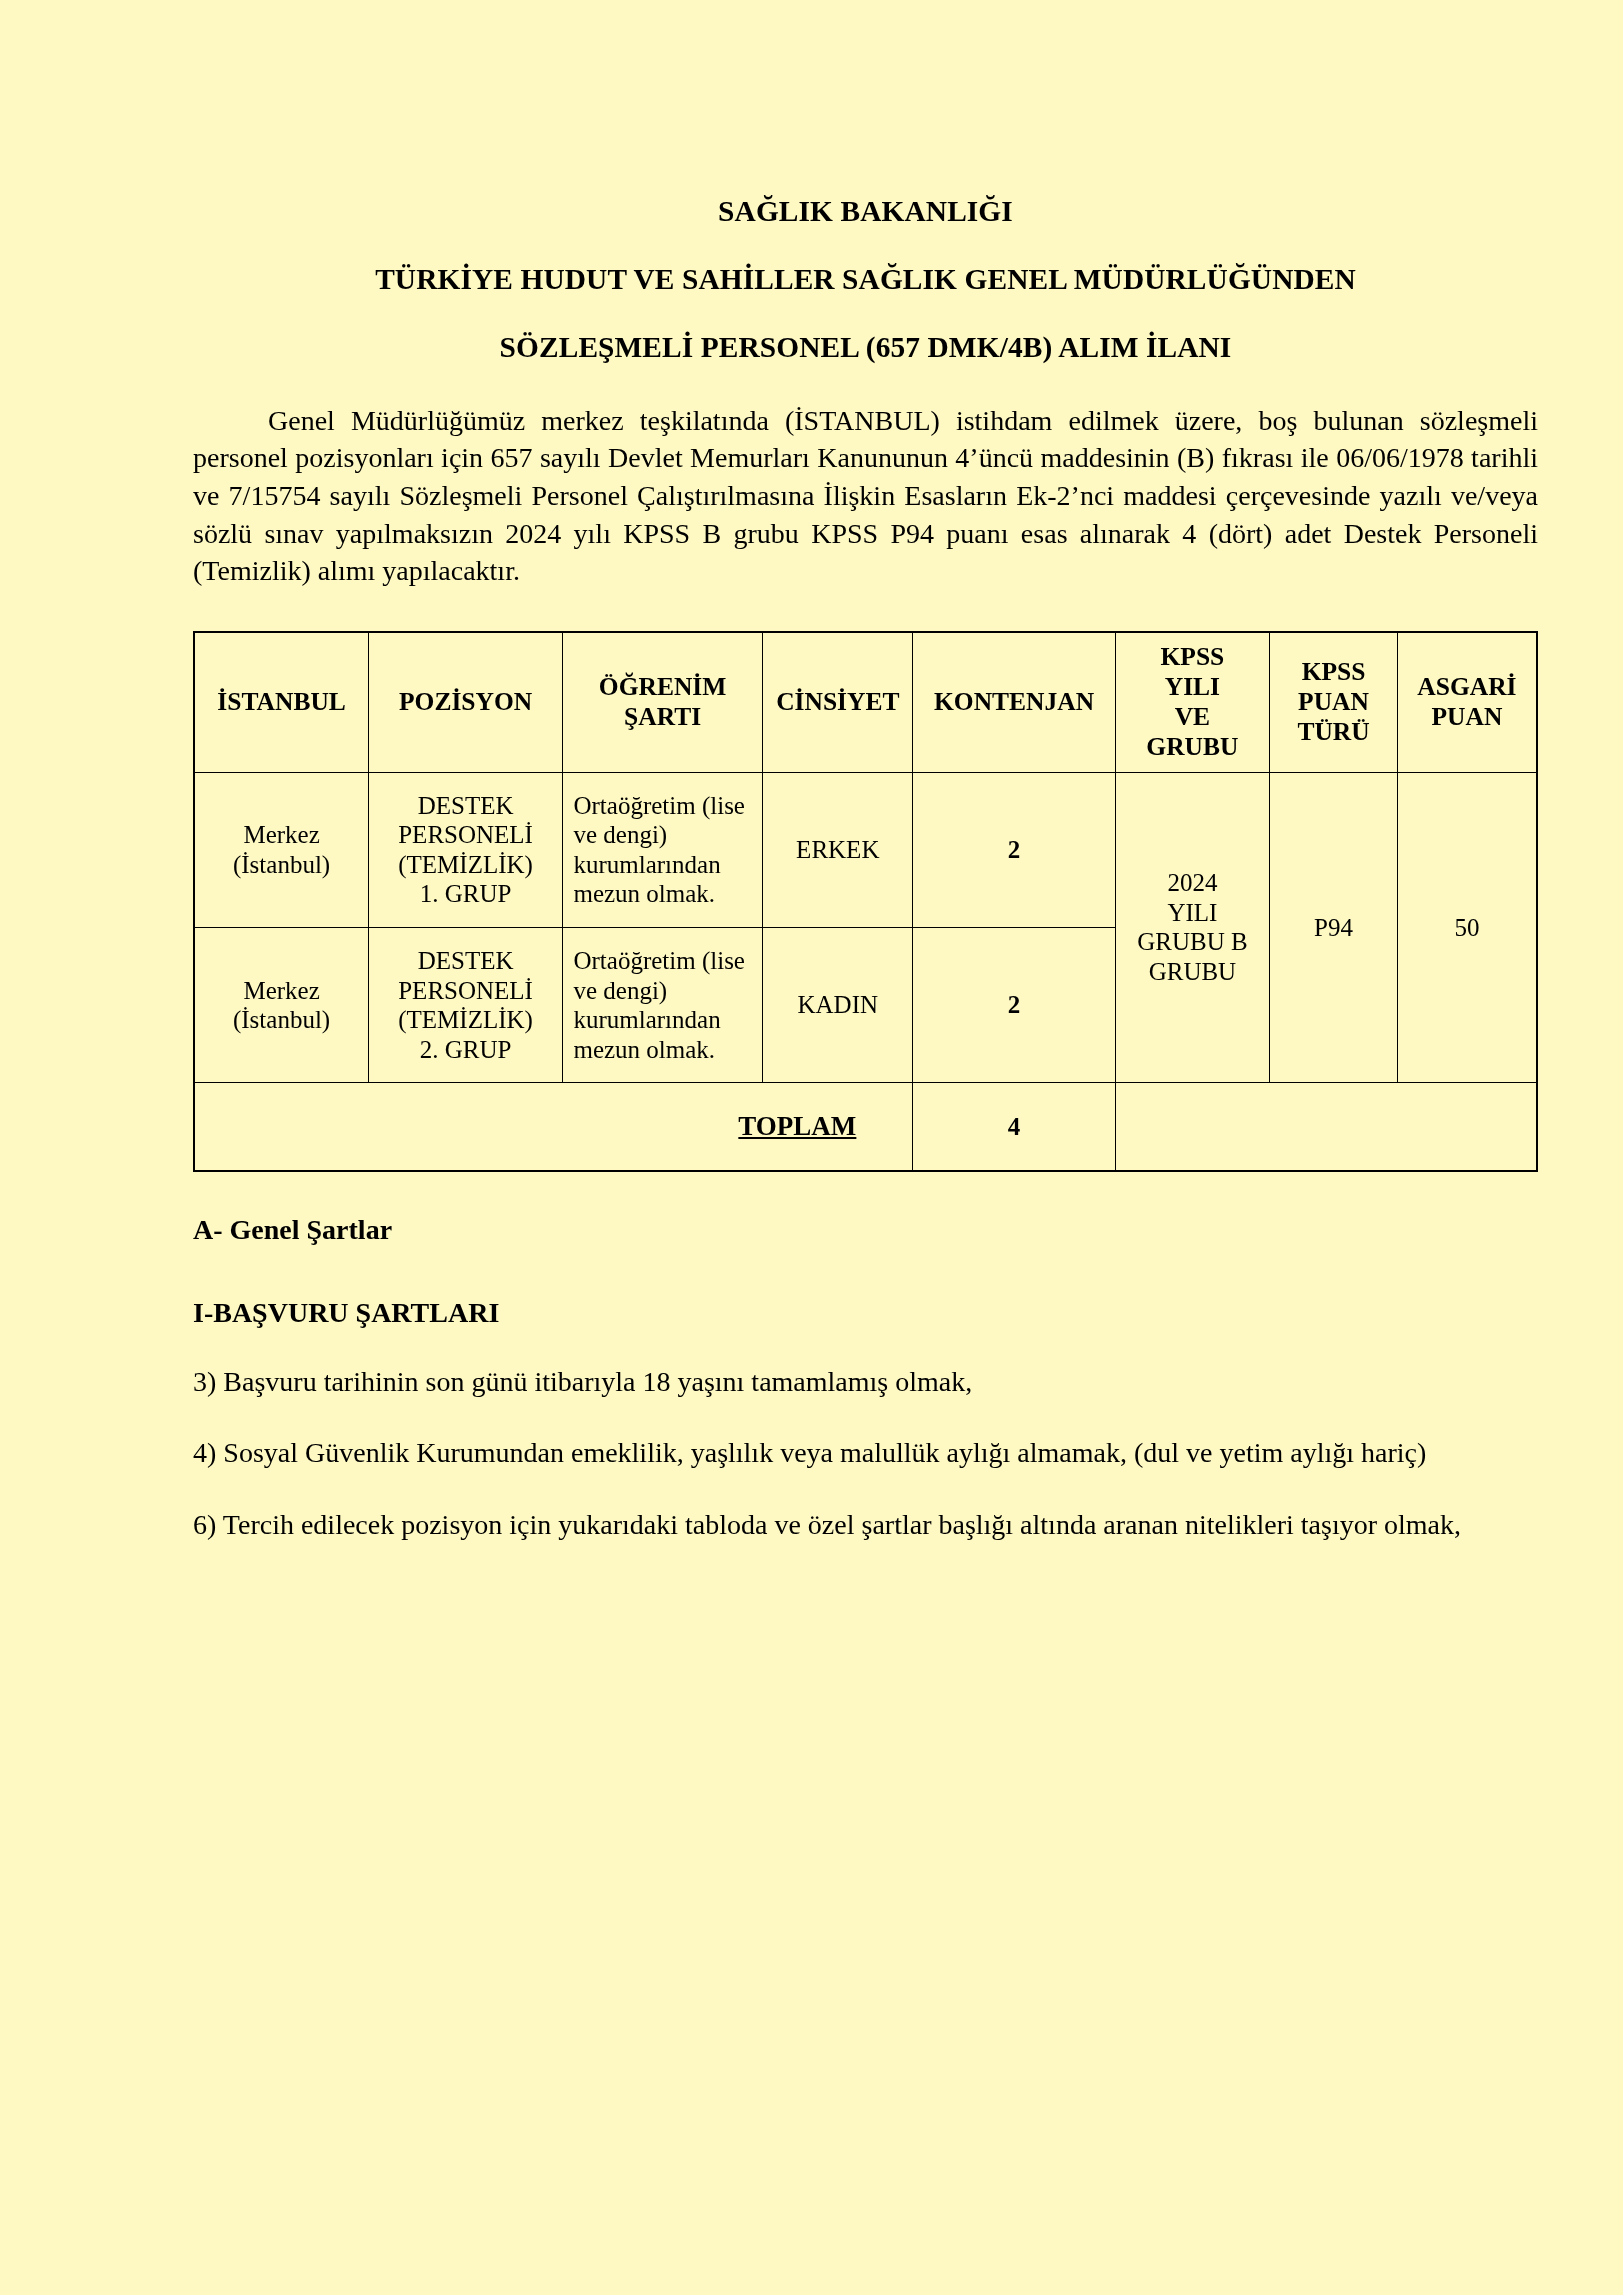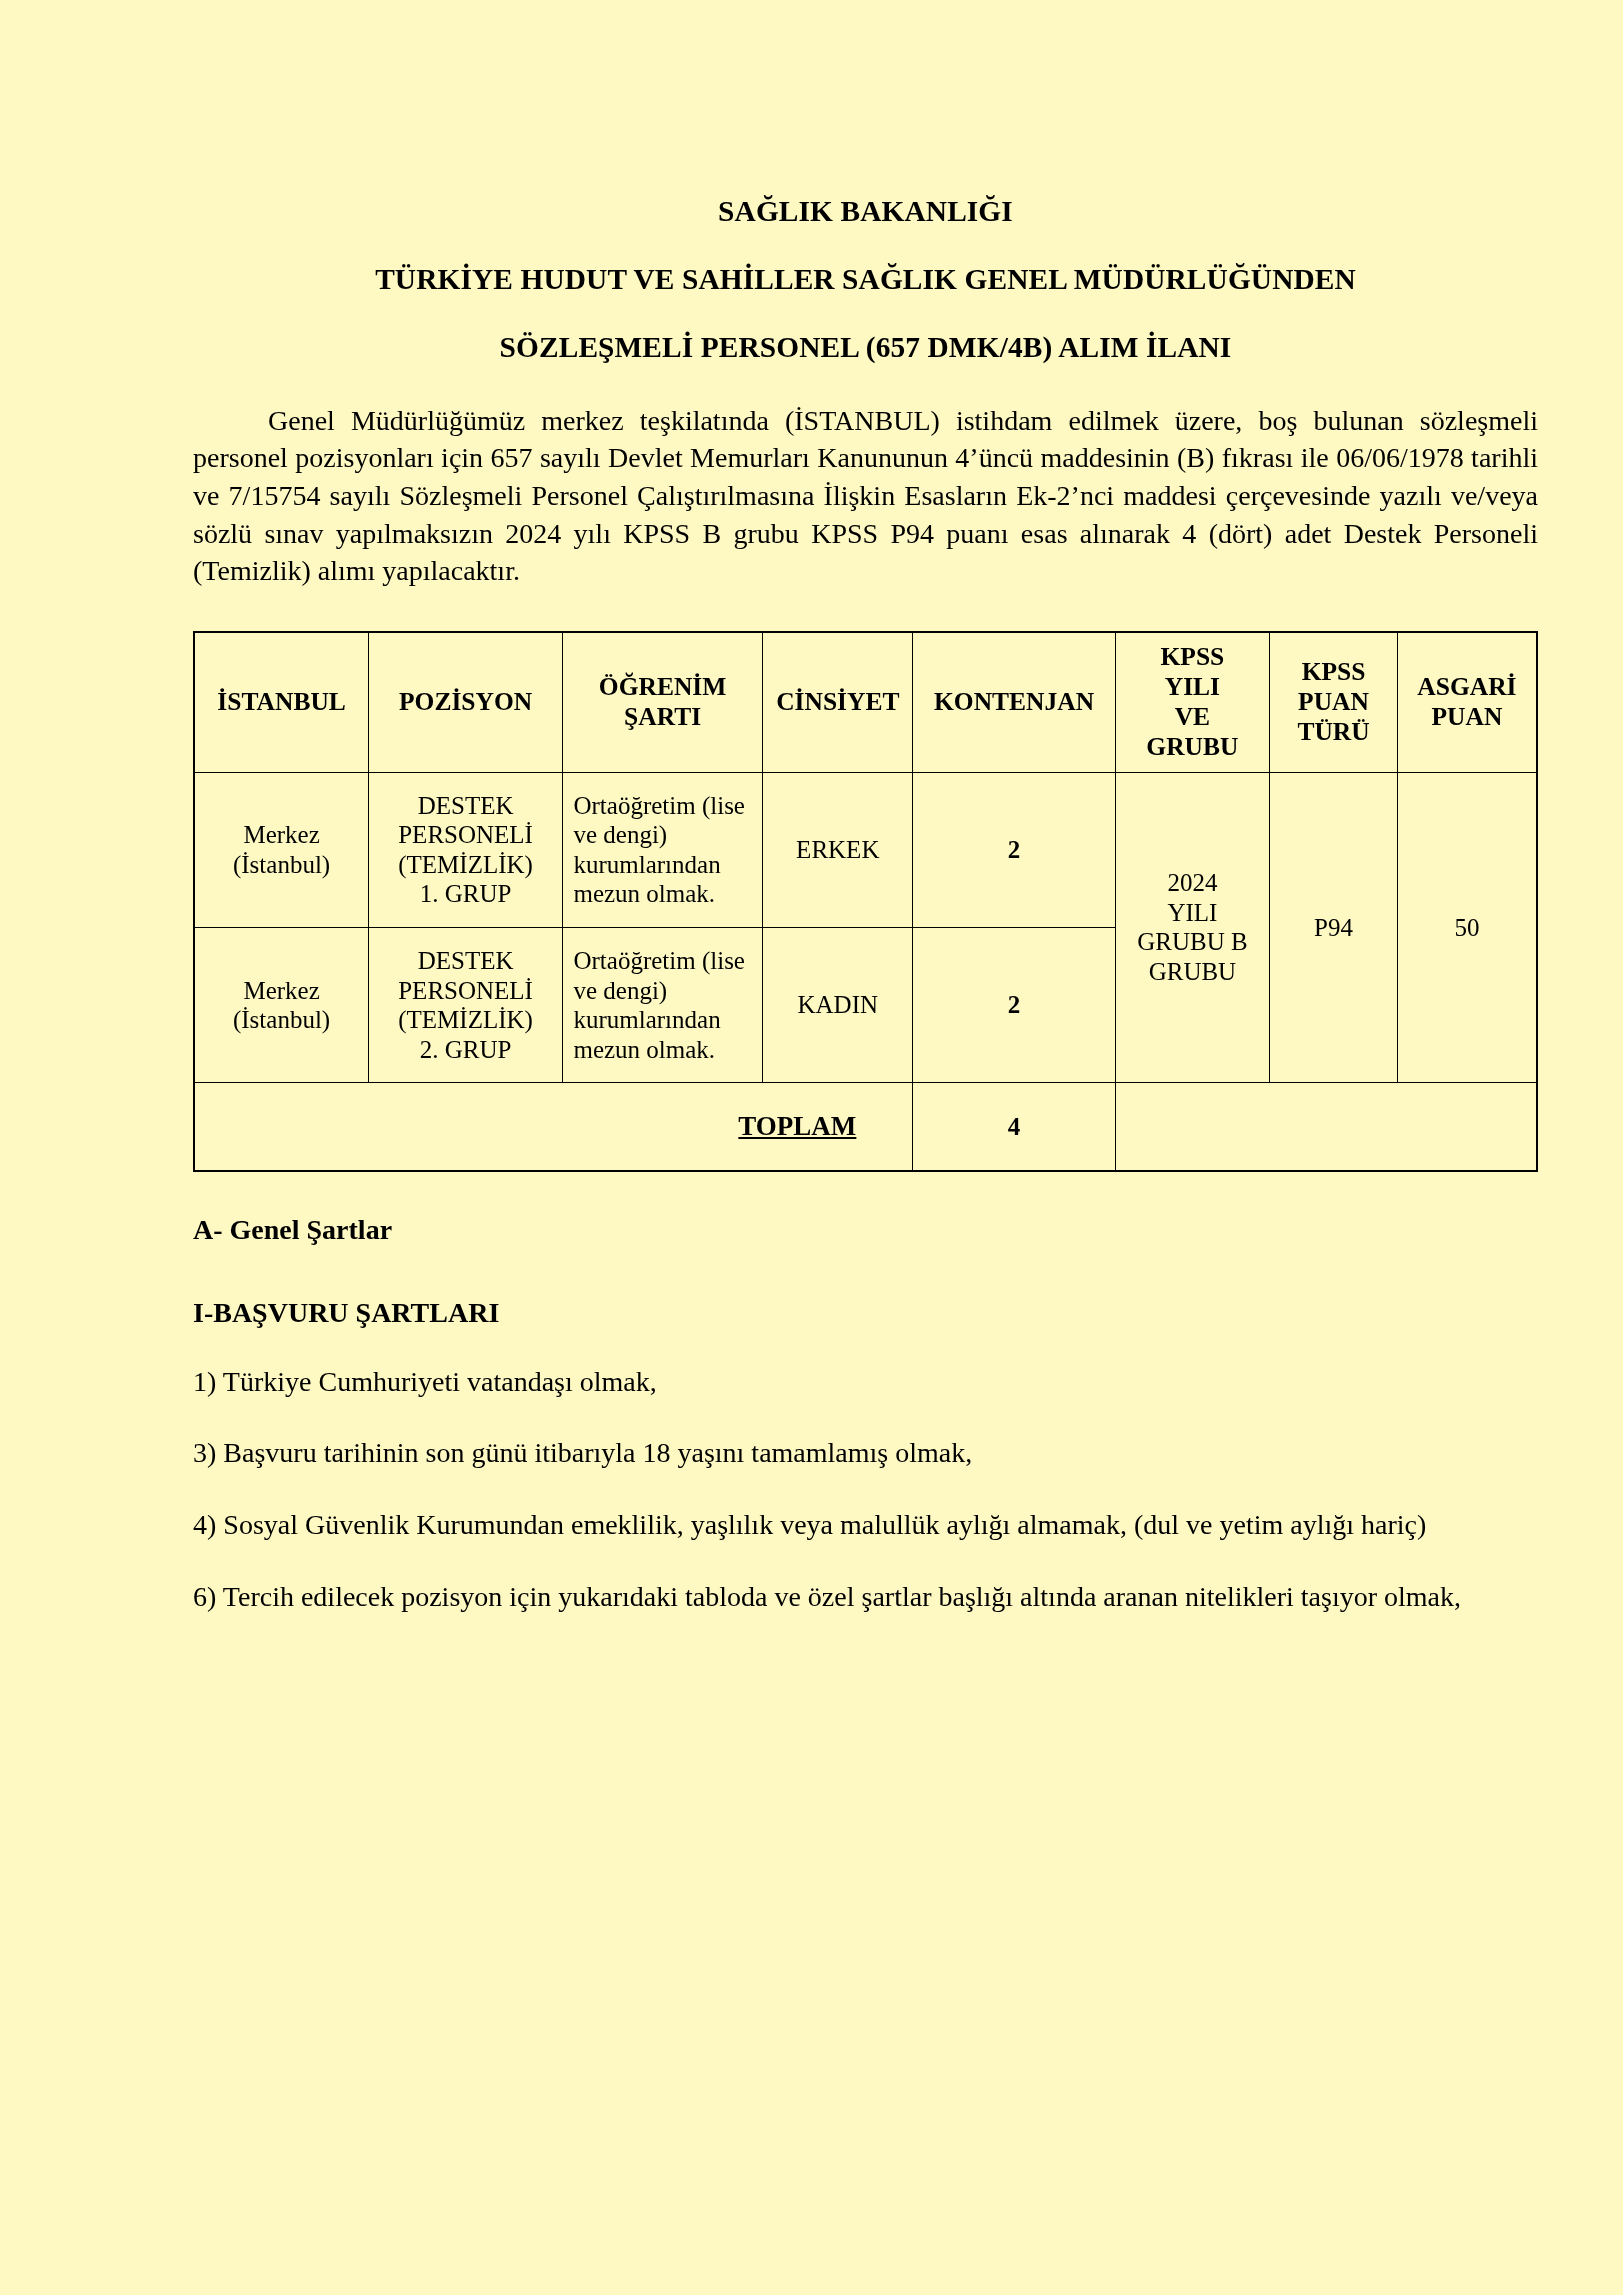--- a/index.html
+++ b/index.html
@@ -221,20 +221,19 @@
             <td class="cell-kontenjan">4</td>
             <td colspan="3"></td>
           </tr>
         </tbody>
       </table>
     </div>
 
     <div class="sect-heading sub">A- Genel Şartlar</div>
     <div class="sect-heading">I-BAŞVURU ŞARTLARI</div>
 
-    <p class="list-item nojust">1) Türkiye Cumhuriyeti vatandaşı olmak,</p>
     <p class="list-item nojust">3) Başvuru tarihinin son günü itibarıyla 18 yaşını tamamlamış olmak,</p>
     <p class="list-item">4) Sosyal Güvenlik Kurumundan emeklilik, yaşlılık veya malullük aylığı almamak, (dul ve yetim aylığı hariç)</p>
     <p class="list-item">6) Tercih edilecek pozisyon için yukarıdaki tabloda ve özel şartlar başlığı altında aranan nitelikleri taşıyor olmak,</p>
 
   </div>
 </div>
 
 
 </body></html>

